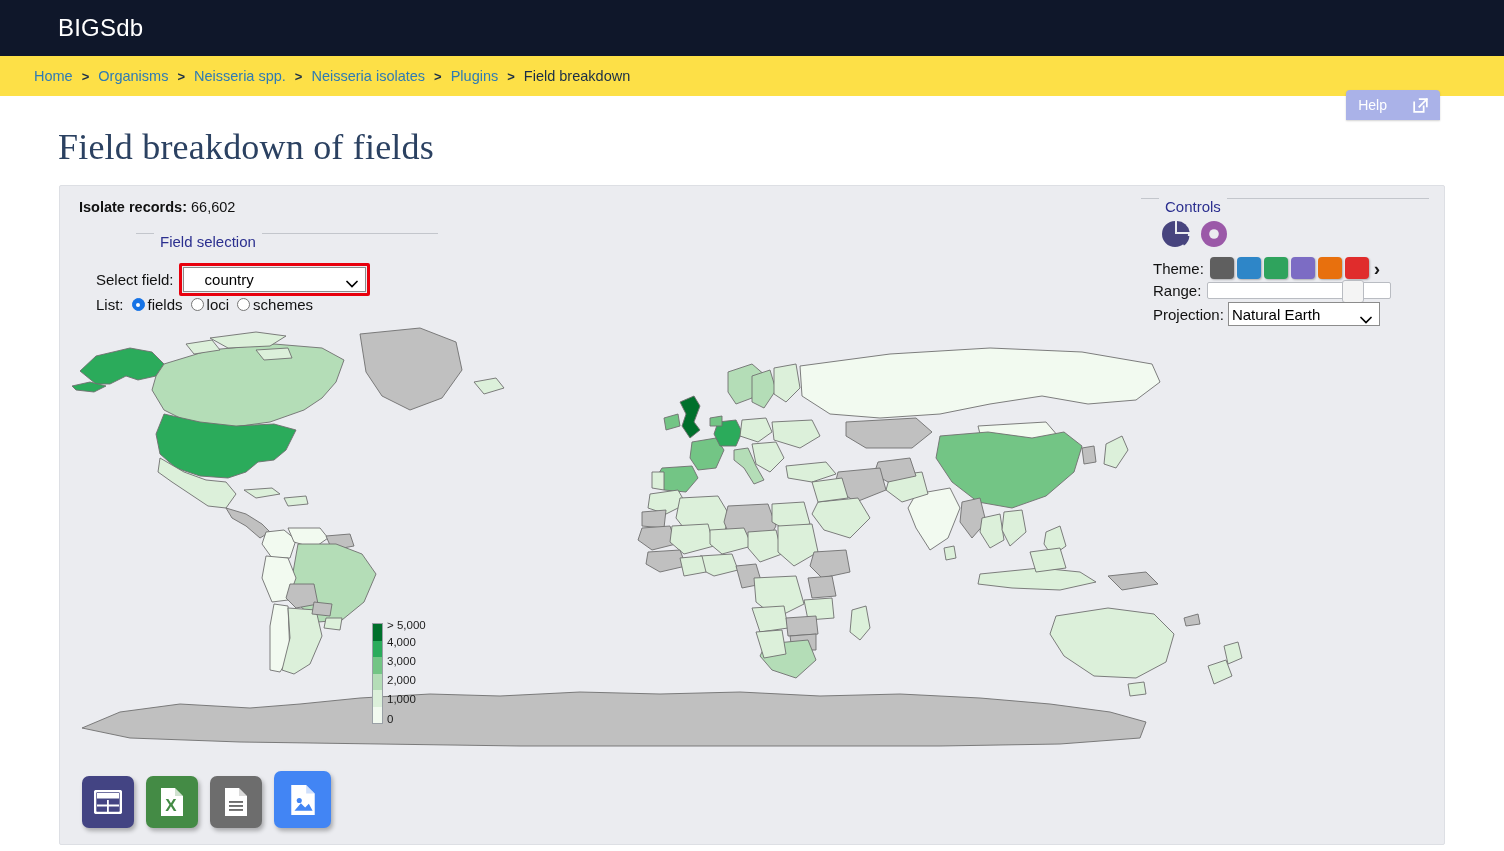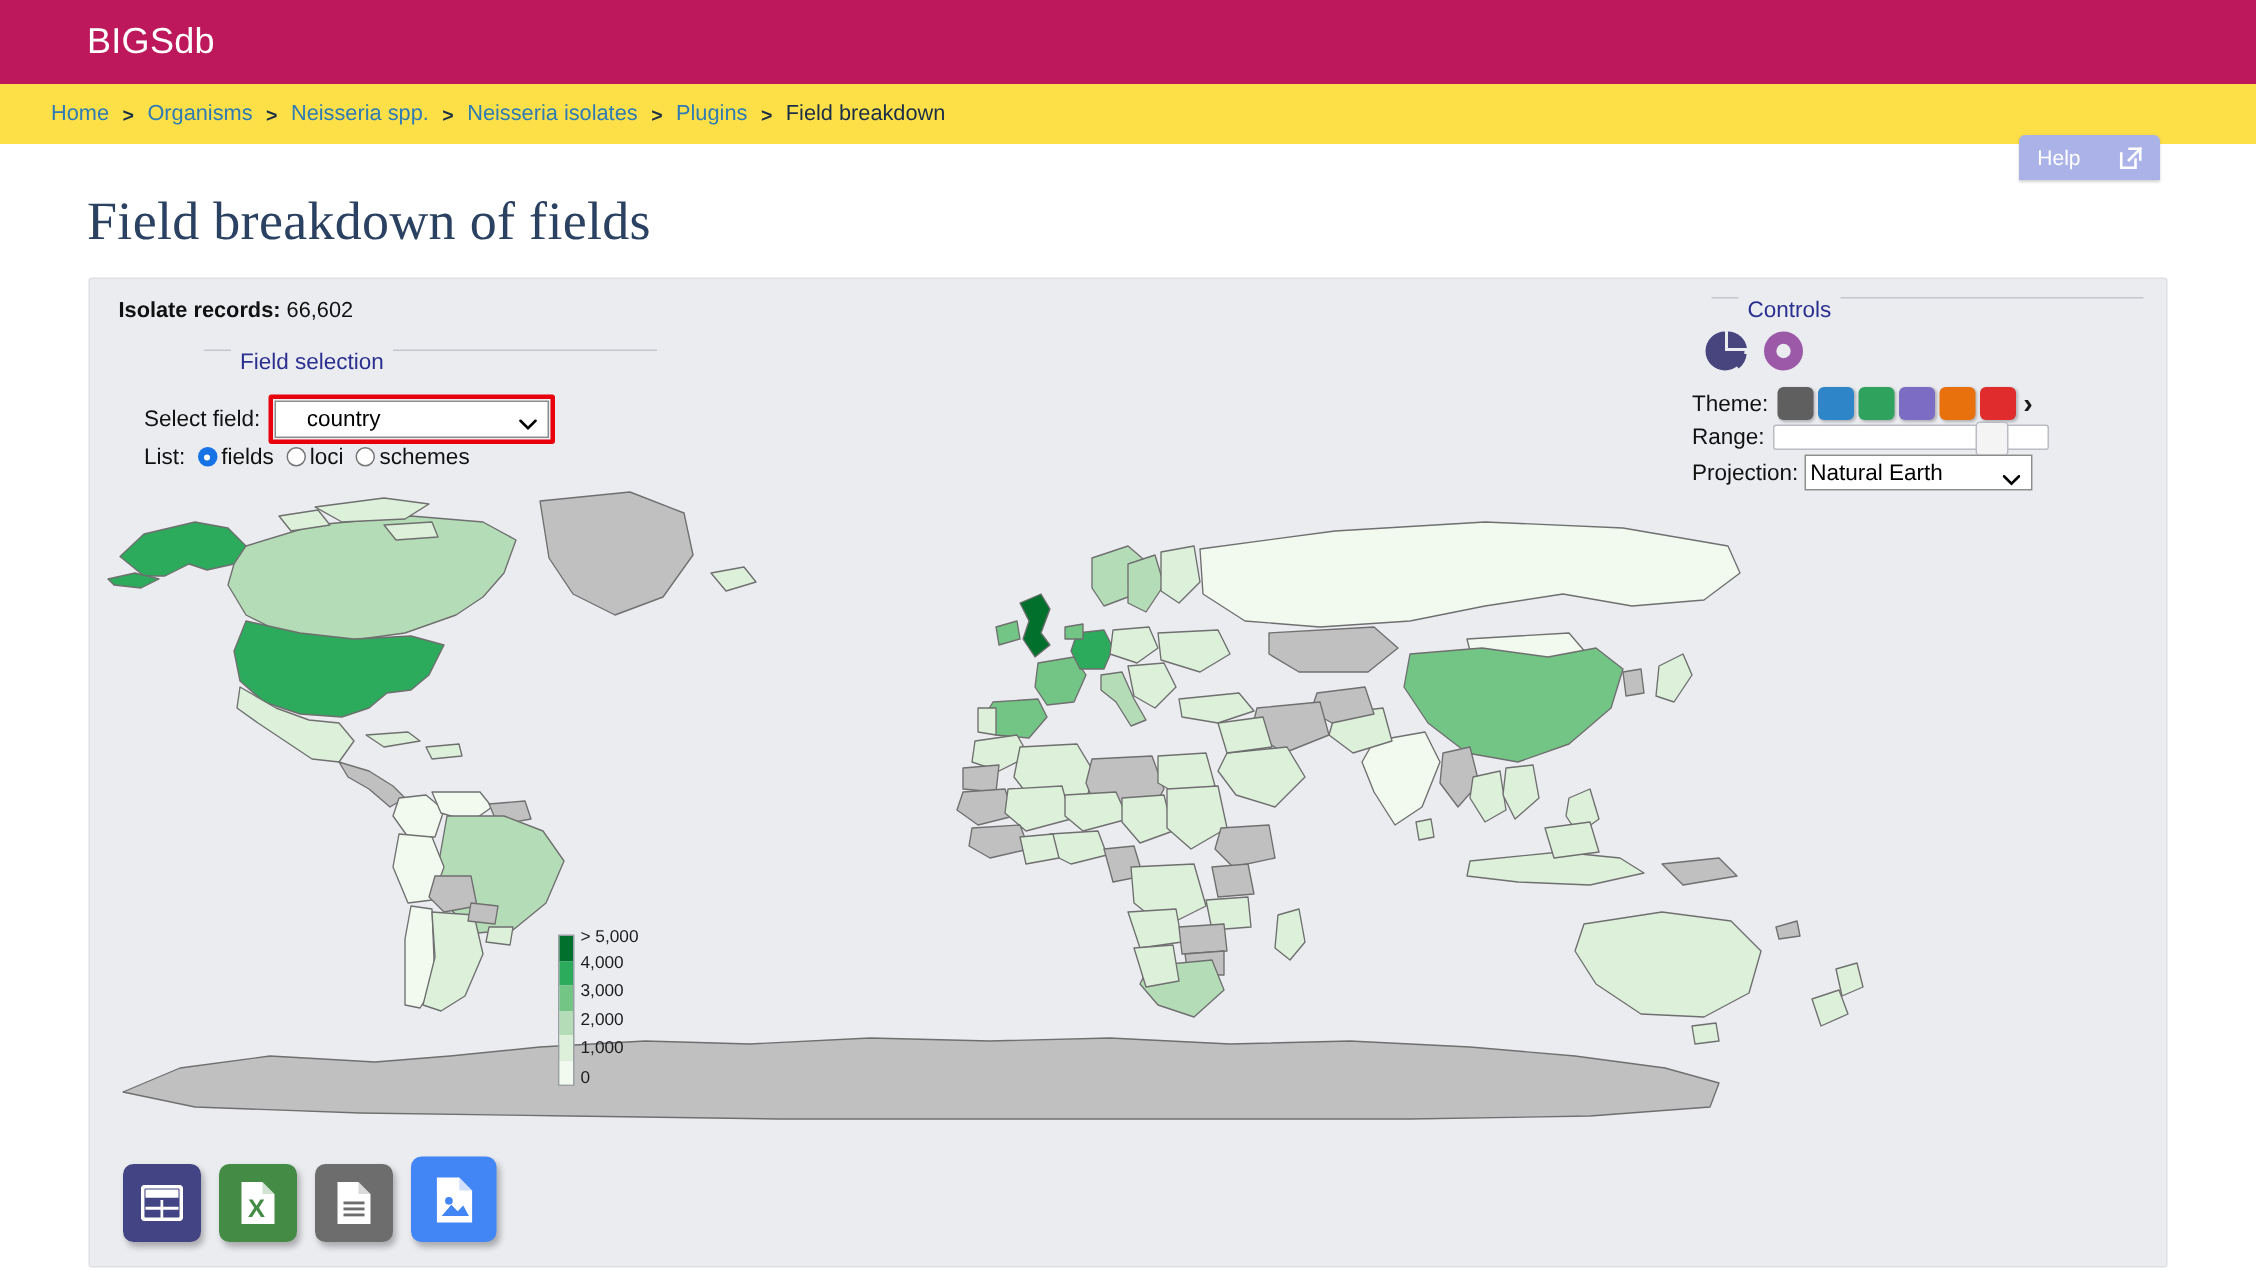--- a/index.html
+++ b/index.html
@@ -7,21 +7,21 @@
     margin: 0; padding: 0;
     width: 1504px; height: 851px;
     background: #ffffff;
     font-family: "Liberation Sans", sans-serif;
     overflow: hidden;
   }
 
   
   #topbar {
     height: 56px;
-    background: #be185d;
+    background: #0f172a;
     display: flex;
     align-items: center;
     padding-left: 58px;
   }
   #brand {
     color: #ffffff;
     font-size: 24px;
     letter-spacing: .2px;
   }
 
@@ -169,21 +169,21 @@
   .radio.checked { border-color: #1673e6; background: #1673e6; }
   .radio.checked::after {
     content: ""; position: absolute;
     left: 3.5px; top: 3.5px; width: 4px; height: 4px;
     border-radius: 50%; background: #fff;
   }
 
   
   #controls-body {
     position: absolute;
-    left: 1068px; top: 32px;
+    left: 1093px; top: 32px;
     width: 280px;
   }
   #charttype-icons { display: flex; gap: 6px; margin-left: 7px; margin-bottom: 2px; }
   .ctl-row {
     display: flex; align-items: center;
     font-size: 15px; color: #111;
     margin-top: 3px;
   }
   .ctl-label { white-space: nowrap; }
   #theme-row .ctl-label { margin-right: 4px; }

